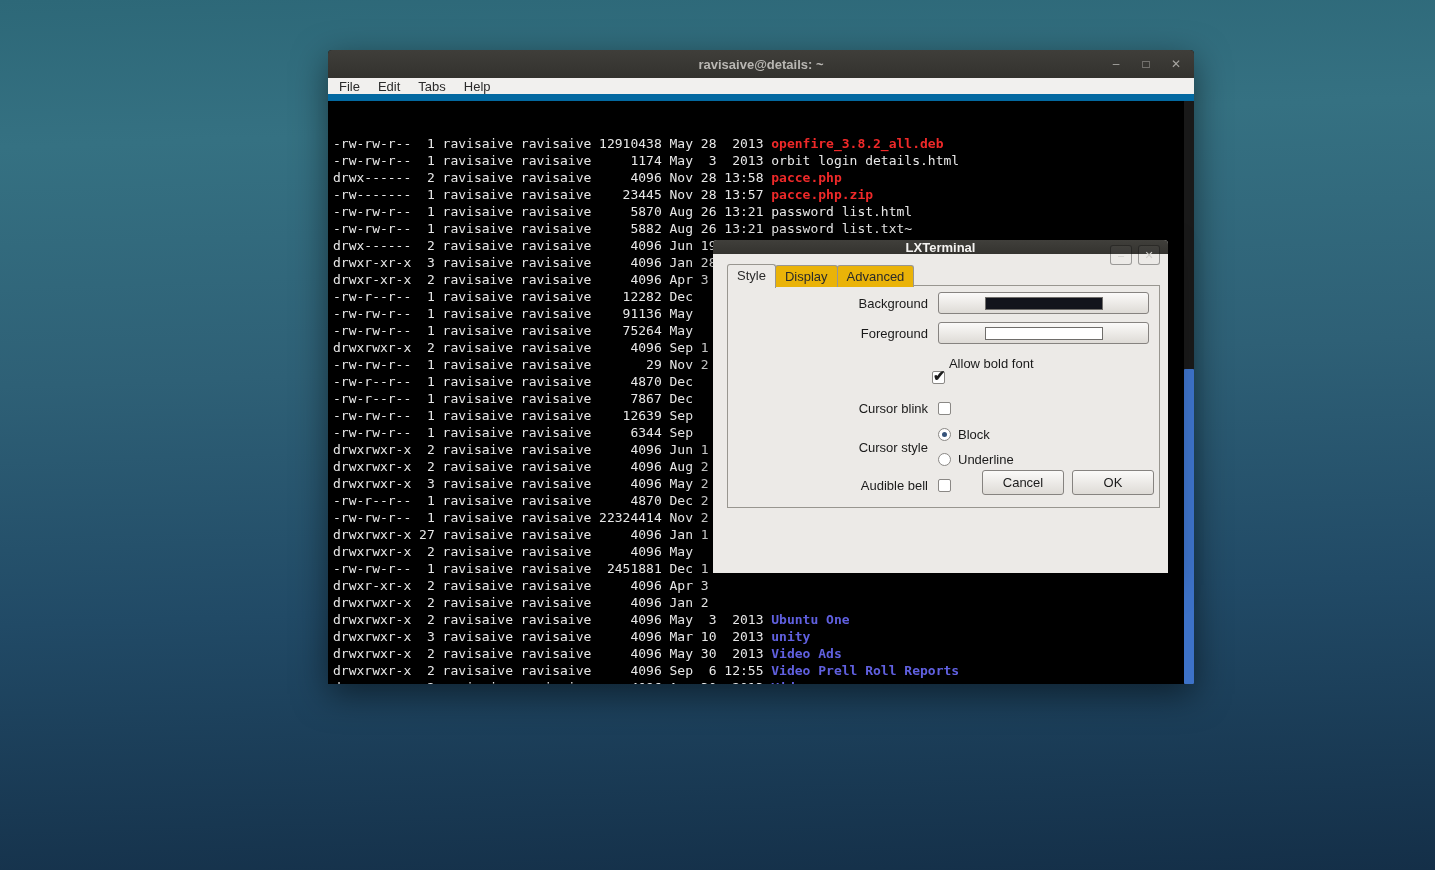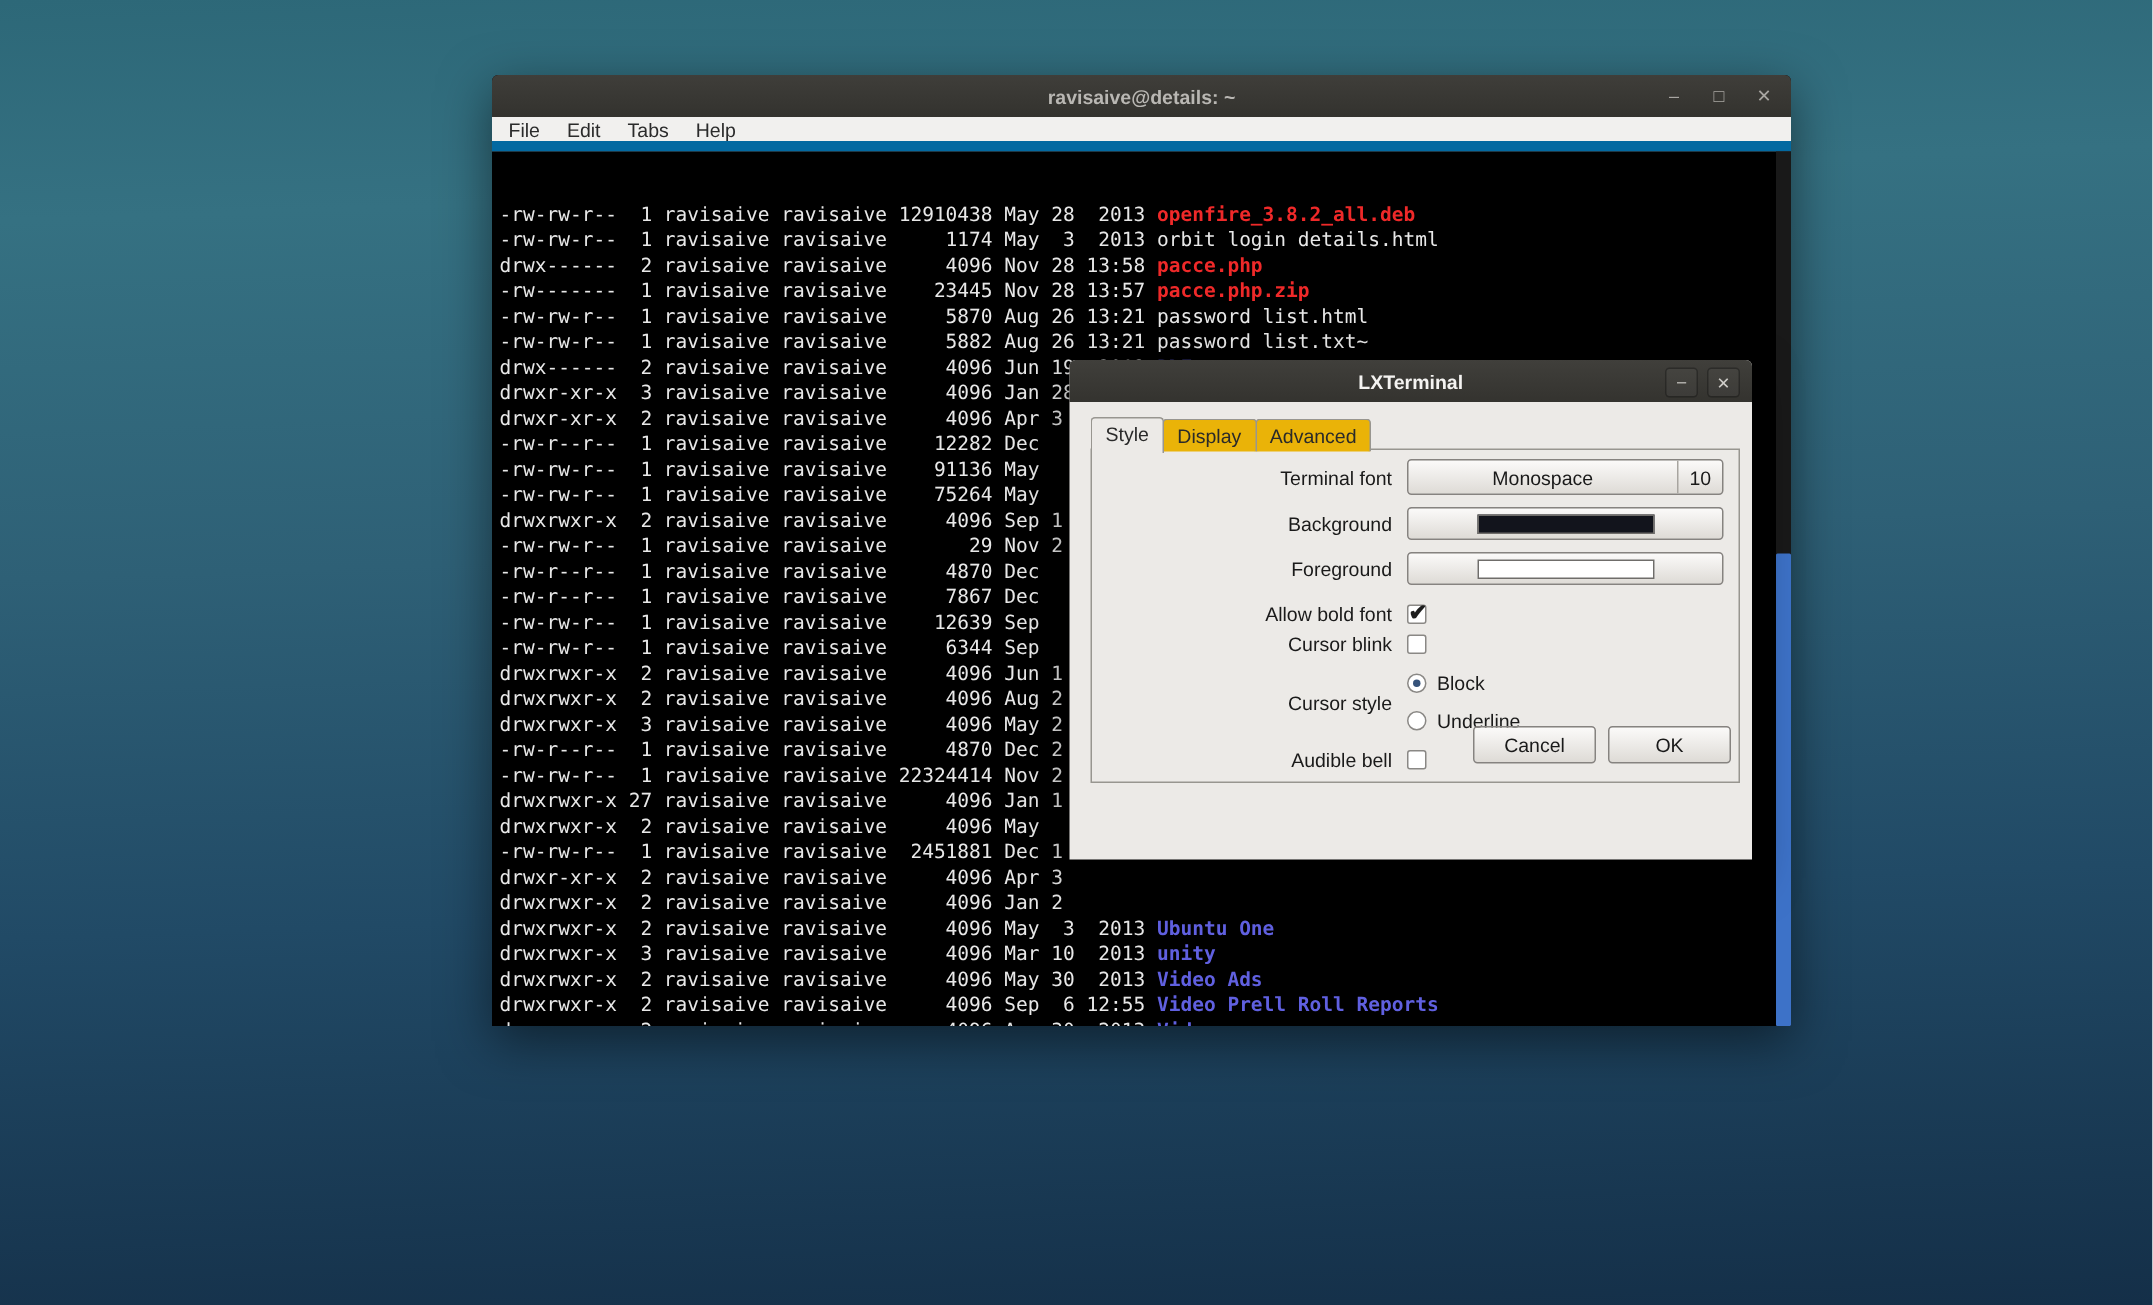--- a/index.html
+++ b/index.html
@@ -44,21 +44,21 @@
   .scroll-thumb { position:absolute; left:0; width:10px; top:46%; height:54%; background:#3d72c8; border-radius:1px; }
 
   
   .dialog {
     position:absolute; left:713px; top:240px; width:455px; height:333px;
     background:#eceae7; border-radius:4px 4px 0 0;
     box-shadow: 0 12px 30px rgba(0,0,0,0.55);
     font-size:13px; color:#1a1a1a;
   }
   .dlg-titlebar {
-    height:28px; background:linear-gradient(#403f3b, #34332f);
+    height:14px; background:linear-gradient(#403f3b, #34332f);
     border-radius:4px 4px 0 0;
     display:flex; align-items:center; justify-content:center; position:relative;
   }
   .dlg-title { color:#f4f3f1; font-weight:bold; font-size:13px; }
   .dlg-winbtns { position:absolute; right:8px; top:5px; display:flex; gap:6px; }
   .dlg-wbtn {
     width:22px; height:20px; display:flex; align-items:center; justify-content:center;
     color:#cfcdc9; font-size:11px; background:rgba(255,255,255,0.04);
     border:1px solid rgba(0,0,0,0.35); border-radius:3px;
   }
@@ -149,39 +149,32 @@
     </div>
     <div class="dlg-body">
       <div class="tabs">
         <span class="tab active">Style</span>
         <span class="tab">Display</span>
         <span class="tab">Advanced</span>
       </div>
 
       <div class="form">
         <div class="frow">
-          <span class="flabel">Terminal font</span>
-          <span class="gtk-btn font-btn">
-            <span class="font-name">Monospace</span>
-            <span class="font-size">10</span>
-          </span>
-        </div>
-        <div class="frow">
           <span class="flabel">Background</span>
           <span class="gtk-btn color-btn">
             <span class="swatch" style="background-color: rgb(18, 20, 28);"></span>
           </span>
         </div>
         <div class="frow" style="margin-bottom:12px;">
           <span class="flabel">Foreground</span>
           <span class="gtk-btn color-btn">
             <span class="swatch" style="background-color: rgb(255, 255, 255);"></span>
           </span>
         </div>
-        <div class="frow" style="margin-bottom:5px;">
+        <div class="frow" style="margin-bottom:17px;flex-direction:column;">
           <span class="flabel">Allow bold font</span>
           <span class="checkbox on"></span>
         </div>
         <div class="frow" style="margin-bottom:11px;">
           <span class="flabel">Cursor blink</span>
           <span class="checkbox"></span>
         </div>
         <div class="frow" style="margin-bottom:11px;">
           <span class="flabel">Cursor style</span>
           <span class="radio-group">

